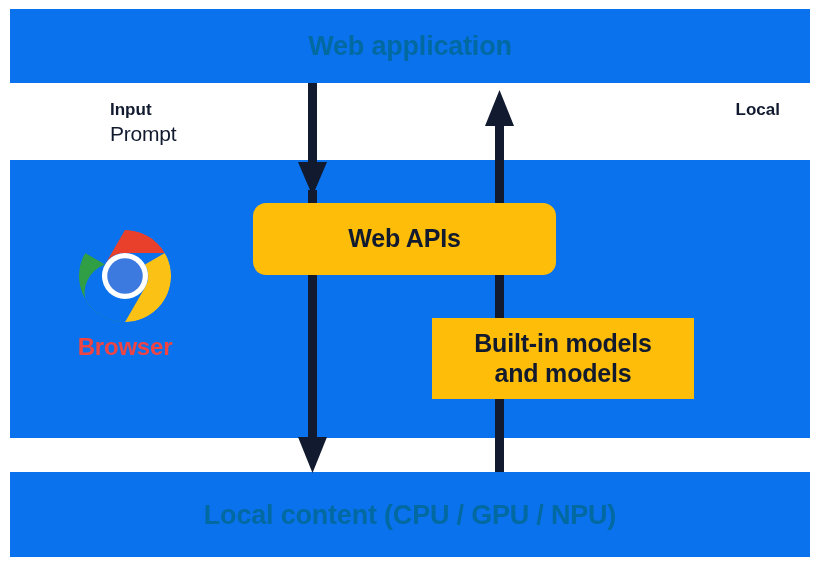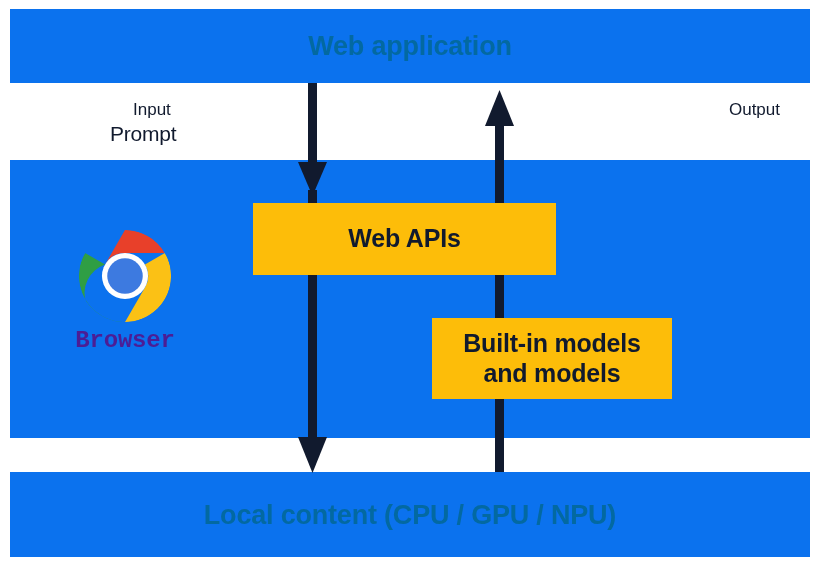--- a/index.html
+++ b/index.html
@@ -69,27 +69,26 @@
     text-align: center;
   }
   #chrome-icon {
     display: block;
     margin: 0 auto;
     width: 96px;
     height: 96px;
   }
   #browser-label {
     display: block;
-    margin-top: 4px;
-    color: #4c1d95;
+    margin-top: 10px;
+    color: #ef4444;
     font-size: 24px;
     font-weight: bold;
     letter-spacing: -0.2px;
     line-height: 1.1;
-    font-family: Liberation Mono, monospace;
   }
 
   
   #arrows-layer {
     position: absolute;
     left: 0;
     top: 0;
     width: 820px;
     height: 566px;
     pointer-events: none;
@@ -107,41 +106,41 @@
     font-weight: bold;
     letter-spacing: -0.2px;
     line-height: 1.18;
   }
   #box-web-apis {
     left: 253px;
     top: 203px;
     width: 303px;
     height: 72px;
     font-size: 25px;
+    border-radius: 13px;
   }
   #box-builtin-models {
     left: 432px;
     top: 318px;
-    width: 240px;
+    width: 262px;
     height: 81px;
     font-size: 25px;
     text-align: center;
   }
 
   
   .flow-label {
     position: absolute;
     color: #111a2e;
     line-height: 1.22;
   }
   .flow-label .kind {
     display: block;
     font-size: 17px;
-    font-weight: normal;
-    margin-left: 23px;
+    font-weight: bold;
   }
   .flow-label .value {
     display: block;
     font-size: 21px;
     font-weight: normal;
     letter-spacing: -0.2px;
   }
   #flow-label-input {
     left: 110px;
     top: 100px;
@@ -214,16 +213,16 @@
       <span>and models</span>
     </span>
   </div>
 
   <div class="flow-label" id="flow-label-input">
     <span class="kind">Input</span>
     <span class="value">Prompt</span>
   </div>
 
   <div class="flow-label" id="flow-label-output">
-    <span class="kind">Output</span>
+    <span class="kind">Local</span>
   </div>
 
 </div>
 
 </body></html>

